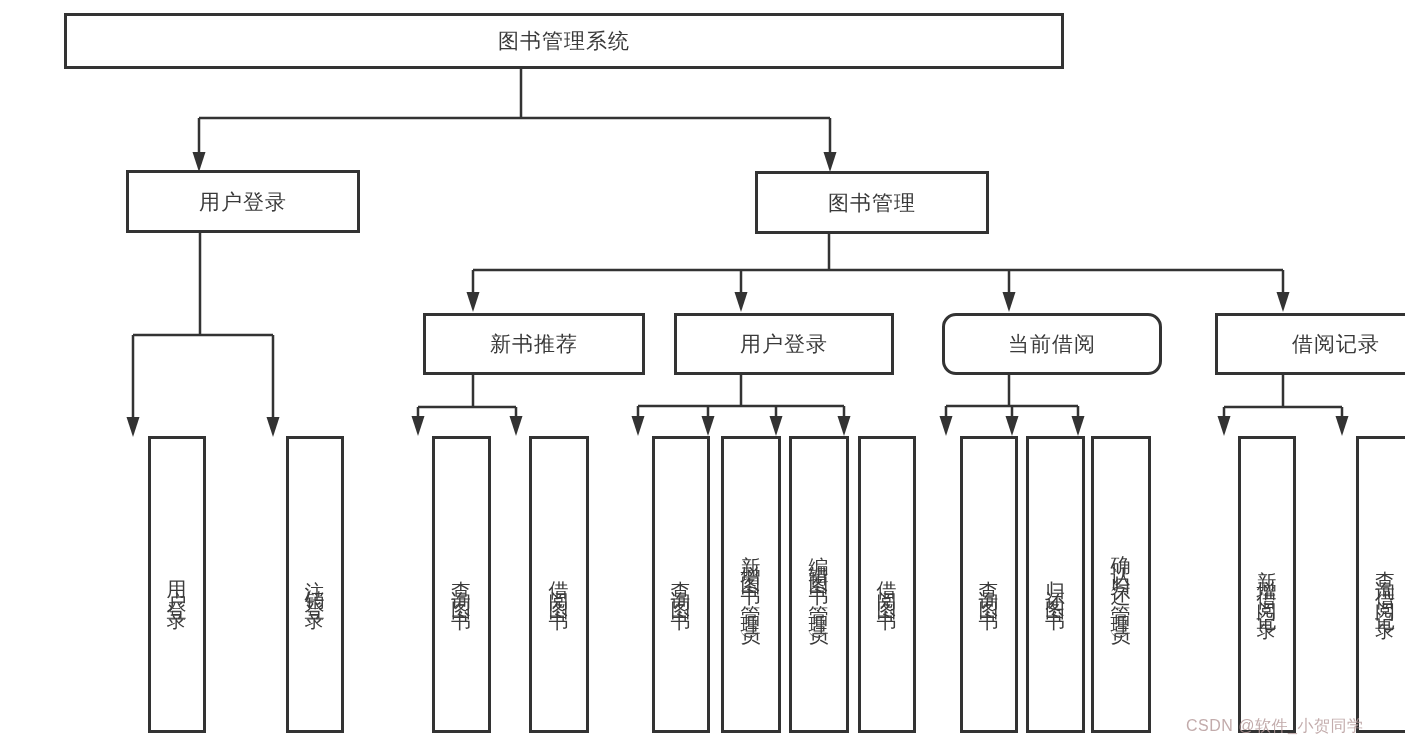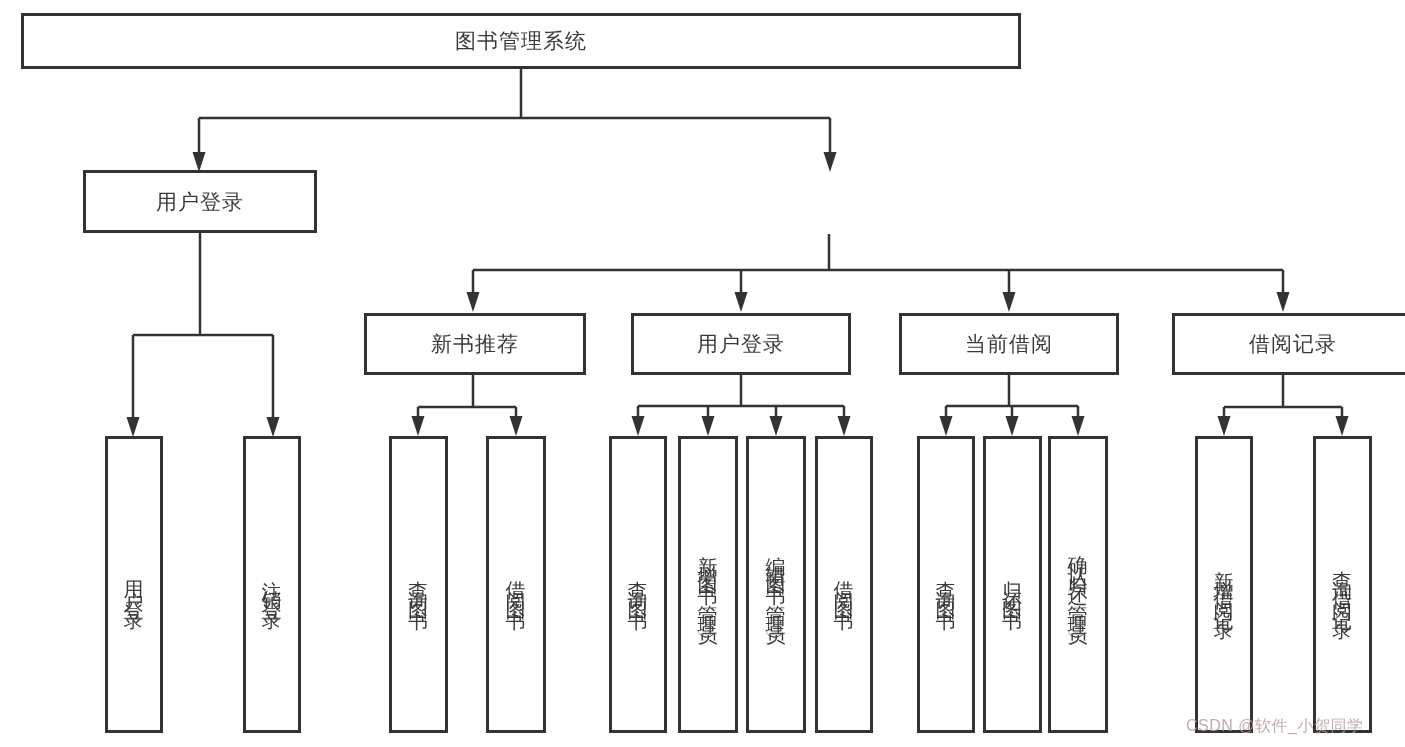--- a/index.html
+++ b/index.html
@@ -28,20 +28,21 @@
   }
   .node {
     position: absolute;
     box-sizing: border-box;
     border: 3px solid #333333;
     background: #ffffff;
     display: flex;
     align-items: center;
     justify-content: center;
     color: #3a3a3a;
+    margin-left: 43px;
   }
   .node-h {
     font-size: 21px;
     letter-spacing: 1px;
     white-space: nowrap;
   }
   .node-v {
     font-size: 20px;
   }
   .node-v .vtext {
@@ -110,28 +111,31 @@
     </g>
   </svg>
 
   <div class="node node-h" style="left:21px; top:13px; width:1000px; height:56px;">
     <span>图书管理系统</span>
   </div>
 
   <div class="node node-h lvl2" style="left:83px;">
     <span>用户登录</span>
   </div>
+  <div class="node node-h lvl2" style="left:712px; top:171px;">
+    <span>图书管理</span>
+  </div>
 
-  <div class="node node-h lvl3" style="left:364px; width:222px;">
+  <div class="node node-h lvl3" style="left:380px; width:222px;">
     <span>新书推荐</span>
   </div>
   <div class="node node-h lvl3" style="left:631px; width:220px;">
     <span>用户登录</span>
   </div>
-  <div class="node node-h lvl3" style="left:899px; width:220px;">
+  <div class="node node-h lvl3" style="left:899px; width:220px;border-radius:14px;">
     <span>当前借阅</span>
   </div>
   <div class="node node-h lvl3" style="left:1172px; width:242px;">
     <span>借阅记录</span>
   </div>
 
   <div class="node node-v lvl4" style="left:105px; width:58px;">
     <span class="vtext">用户登录</span>
   </div>
   <div class="node node-v lvl4" style="left:243px; width:58px;">

